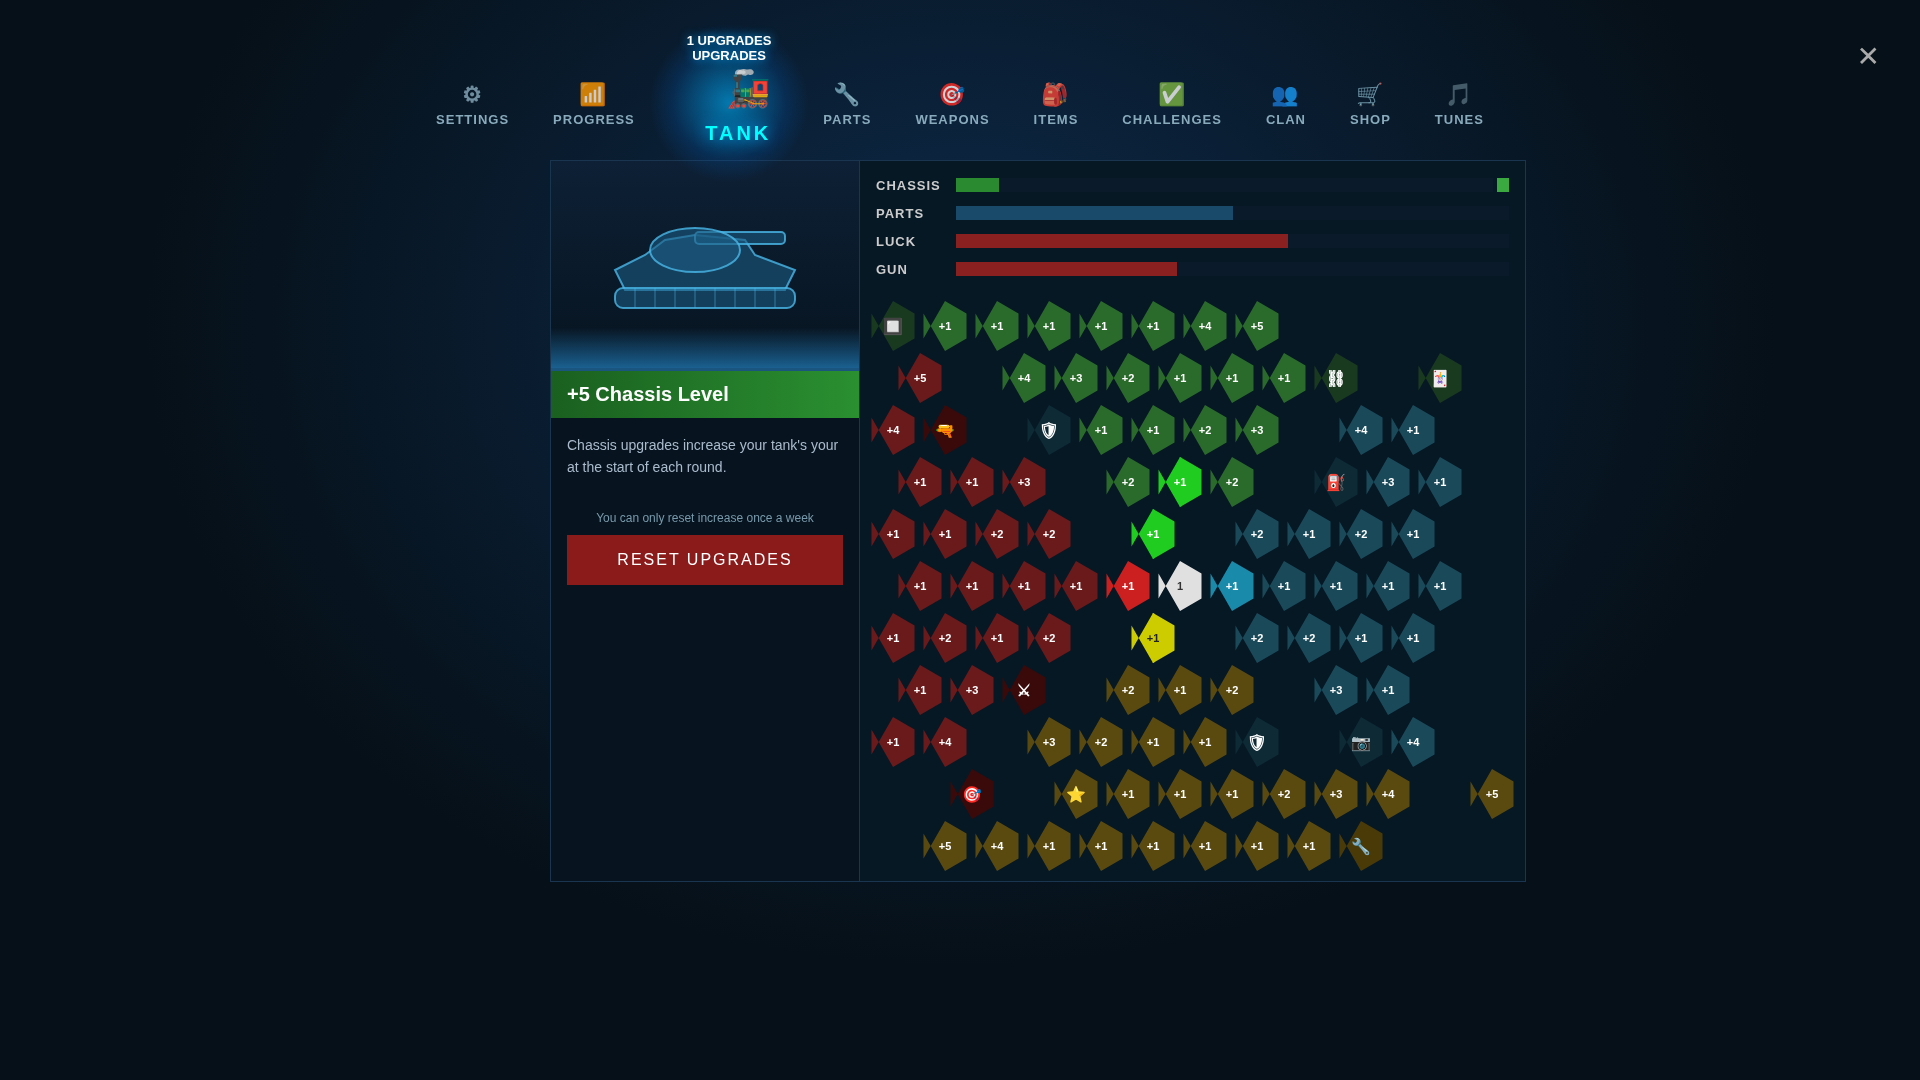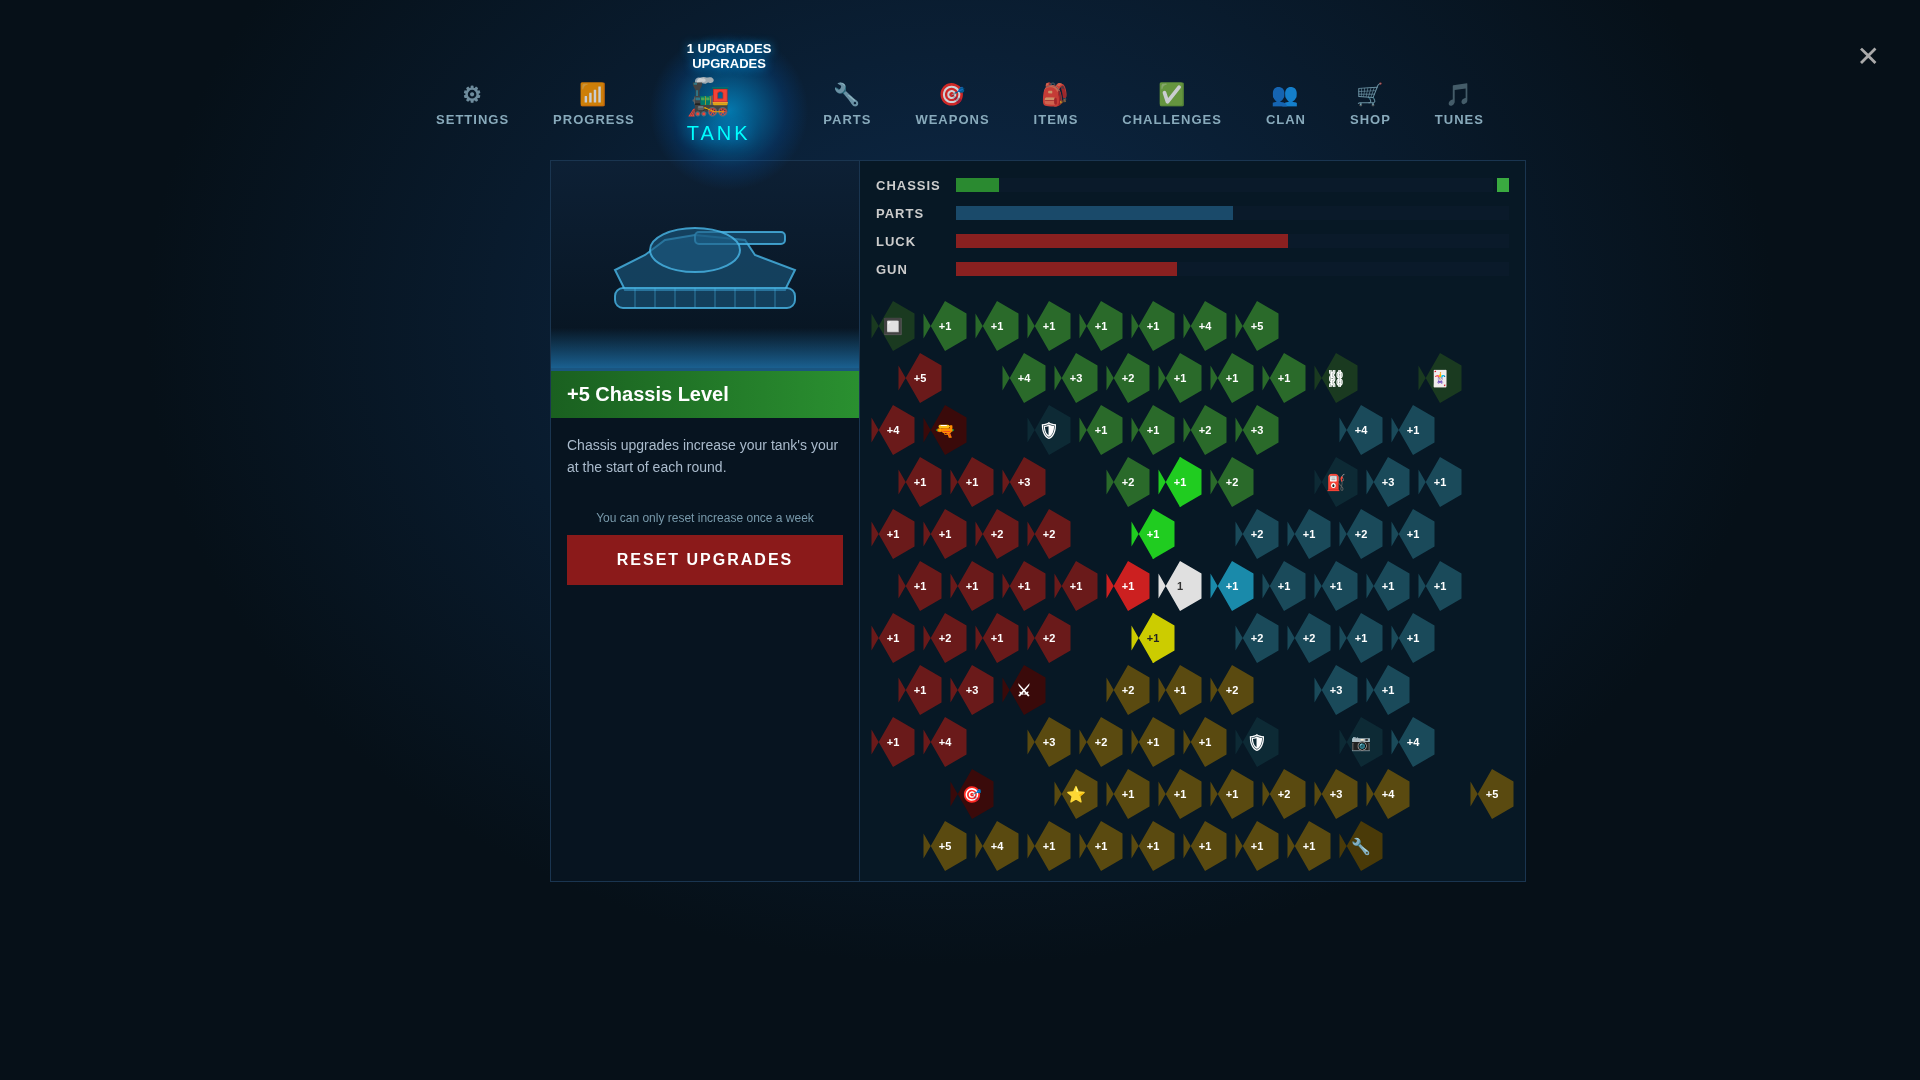--- a/index.html
+++ b/index.html
@@ -65,21 +65,21 @@
 
     .nav-item .nav-icon {
       font-size: 22px;
       margin-bottom: 4px;
       opacity: 0.8;
     }
 
     .nav-item-tank {
       display: flex;
       flex-direction: column;
-      align-items: flex-start;
+      align-items: flex-end;
       padding: 0 30px;
       cursor: pointer;
       position: relative;
       margin-bottom: -10px;
     }
 
     .tank-glow {
       position: absolute;
       top: -10px;
       left: 50%;
@@ -101,25 +101,26 @@
     }
 
     .tank-icon {
       font-size: 36px;
       z-index: 2;
       margin: 4px 0;
     }
 
     .tank-label {
       font-size: 20px;
-      font-weight: normal;
+      font-weight: bold;
       color: #00ffff;
       letter-spacing: 3px;
       z-index: 2;
       text-shadow: 0 0 15px #00aaff;
+      margin-top: 8px;
     }
 
     
     .main-content {
       position: absolute;
       top: 160px;
       left: 50%;
       transform: translateX(-50%);
       width: 820px;
       display: flex;
@@ -185,21 +186,21 @@
       font-size: 12px;
       margin-bottom: 10px;
     }
 
     .reset-btn {
       width: 100%;
       padding: 16px;
       background: #8b1a1a;
       color: #fff;
       font-size: 16px;
-      font-weight: bold;
+      font-weight: normal;
       letter-spacing: 2px;
       border: none;
       cursor: pointer;
       text-transform: uppercase;
     }
 
     
     .right-panel {
       flex: 1;
       background: #071825;

